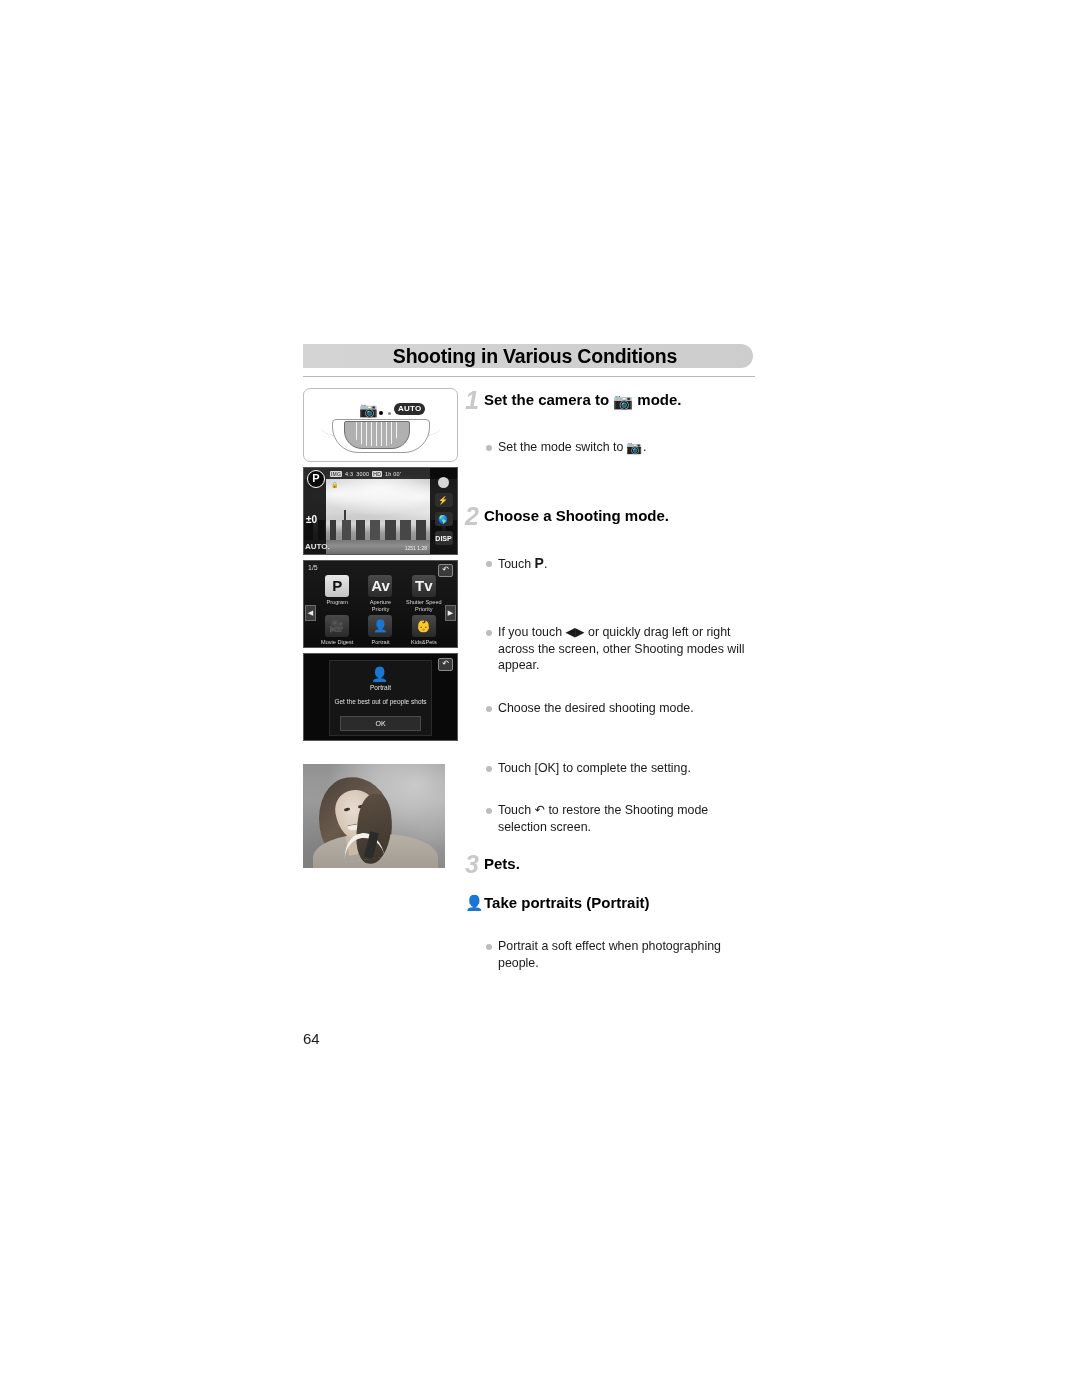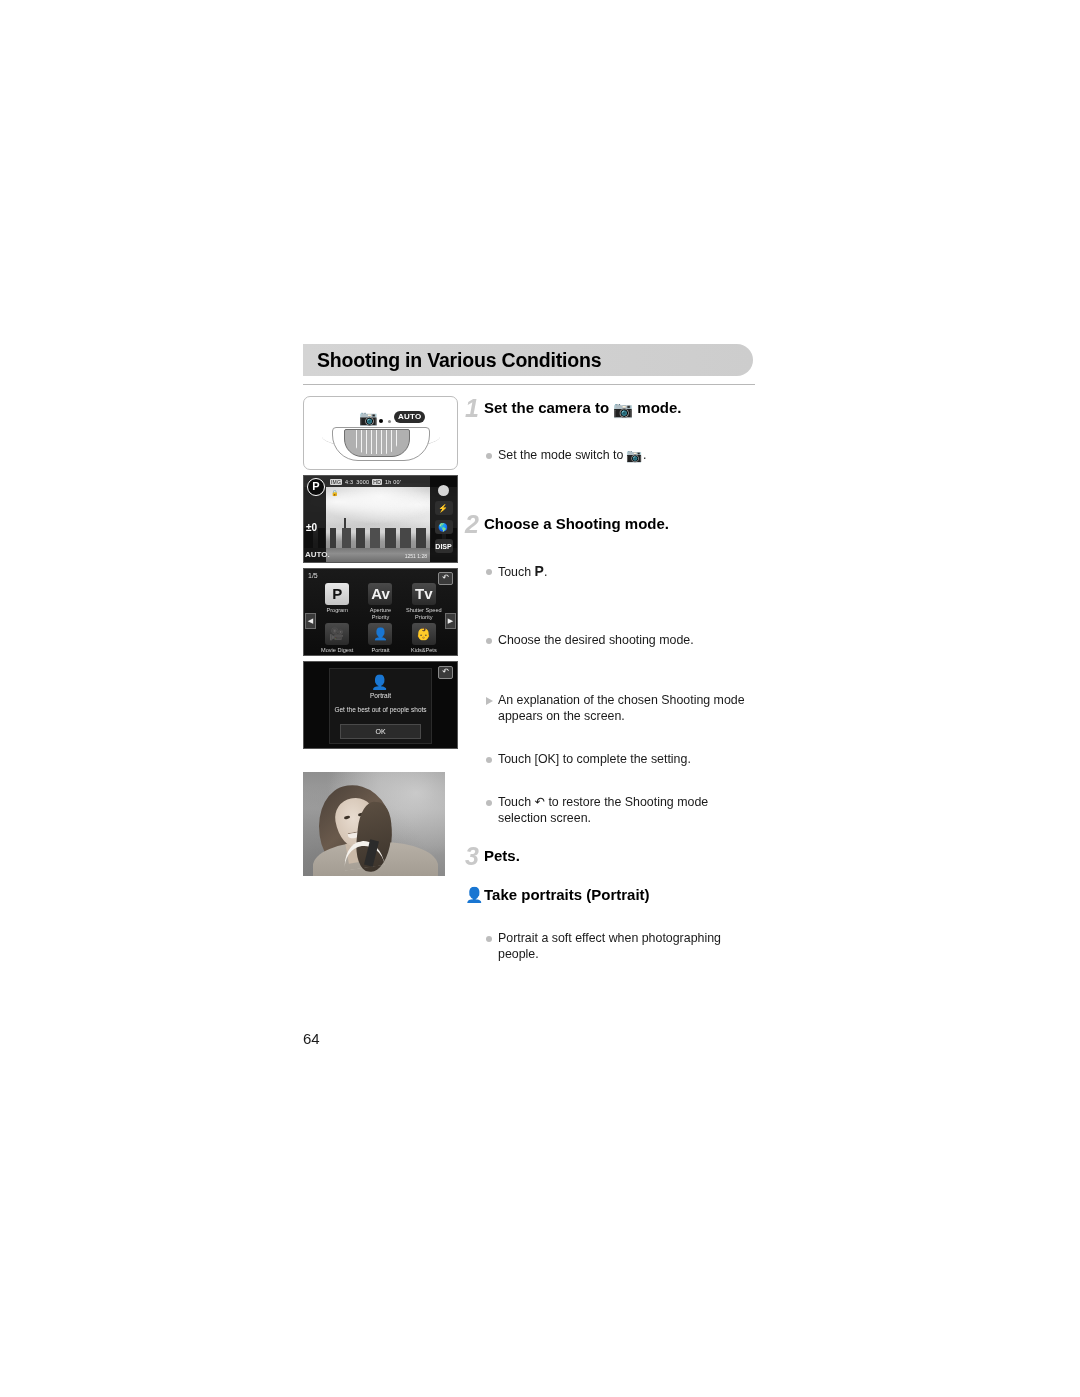--- a/index.html
+++ b/index.html
@@ -29,26 +29,27 @@
     position: absolute;
     left: 303px;
     top: 344px;
     width: 450px;
   }
 
   
   .banner {
     position: relative;
     width: 450px;
-    height: 32px;
+    height: 24px;
     background: linear-gradient(to right, #d4d4d4 0%, #d0d0d0 60%, #cdcdcd 100%);
     border-top-right-radius: 16px;
     border-bottom-right-radius: 16px;
     display: flex;
     align-items: center;
+    justify-content: center;
   }
   .banner-title {
     font-size: 19.5px;
     font-weight: bold;
     letter-spacing: -0.2px;
     color: #000;
     padding-left: 14px;
     white-space: nowrap;
   }
 
@@ -812,27 +813,27 @@
         <div class="bullets">
           <div class="bl">
             <span>Touch</span>
             <span class="p-glyph">P</span><span>.</span>
           </div>
         </div>
 
         <div class="gap-b"></div>
 
         <div class="bullets">
+          <div class="bl">If you touch ◀▶ or quickly drag left or right across the screen, other Shooting modes will appear.</div>
           <div class="bl">Choose the desired shooting mode.</div>
         </div>
 
         <div class="gap-c"></div>
 
         <div class="bullets">
-          <div class="bl tri">An explanation of the chosen Shooting mode appears on the screen.</div>
           <div class="bl">Touch [OK] to complete the setting.</div>
           <div class="bl">
             <span>Touch</span>
             <span>↶</span>
             <span>to restore the Shooting mode selection screen.</span>
           </div>
         </div>
 
         <div class="gap-c"></div>
 

